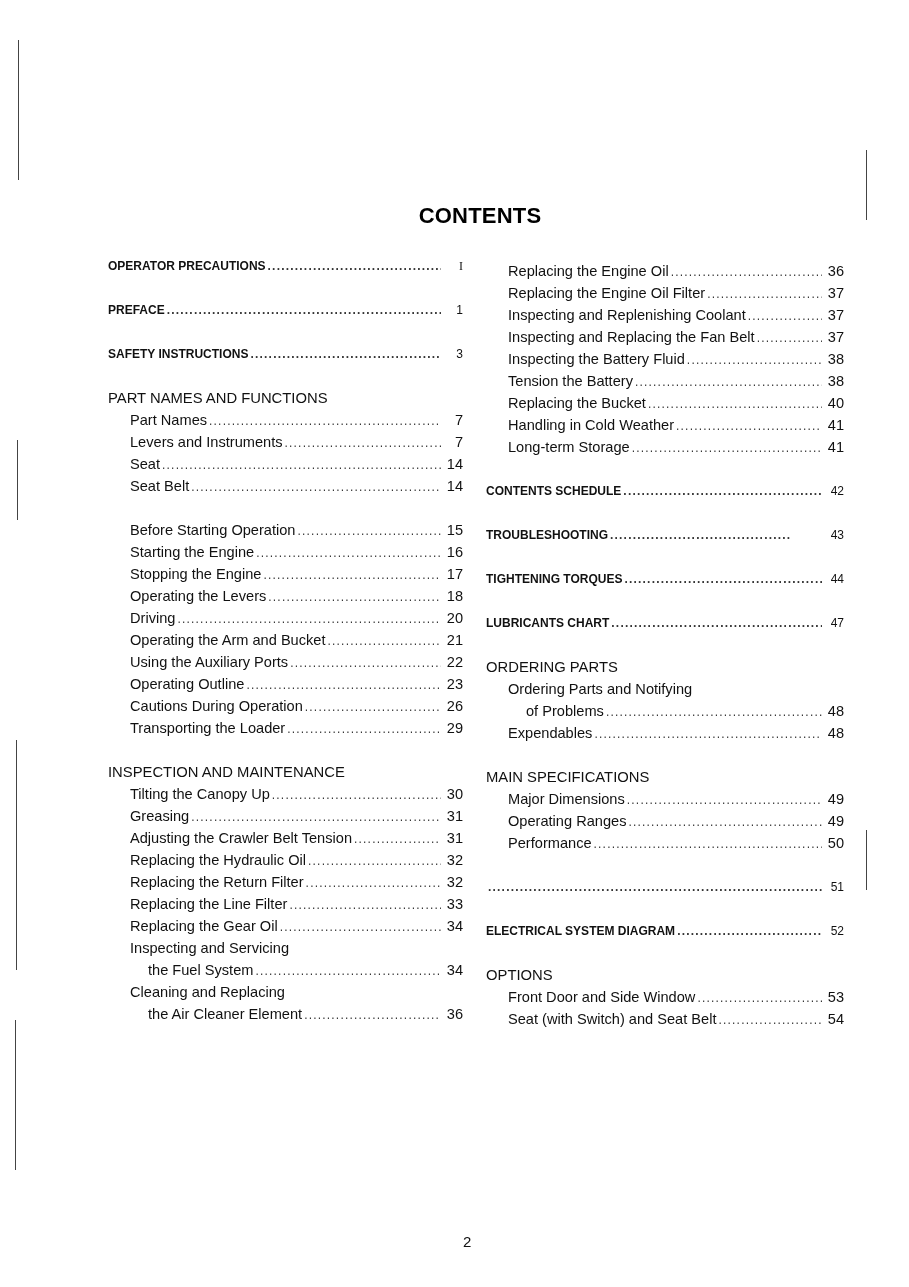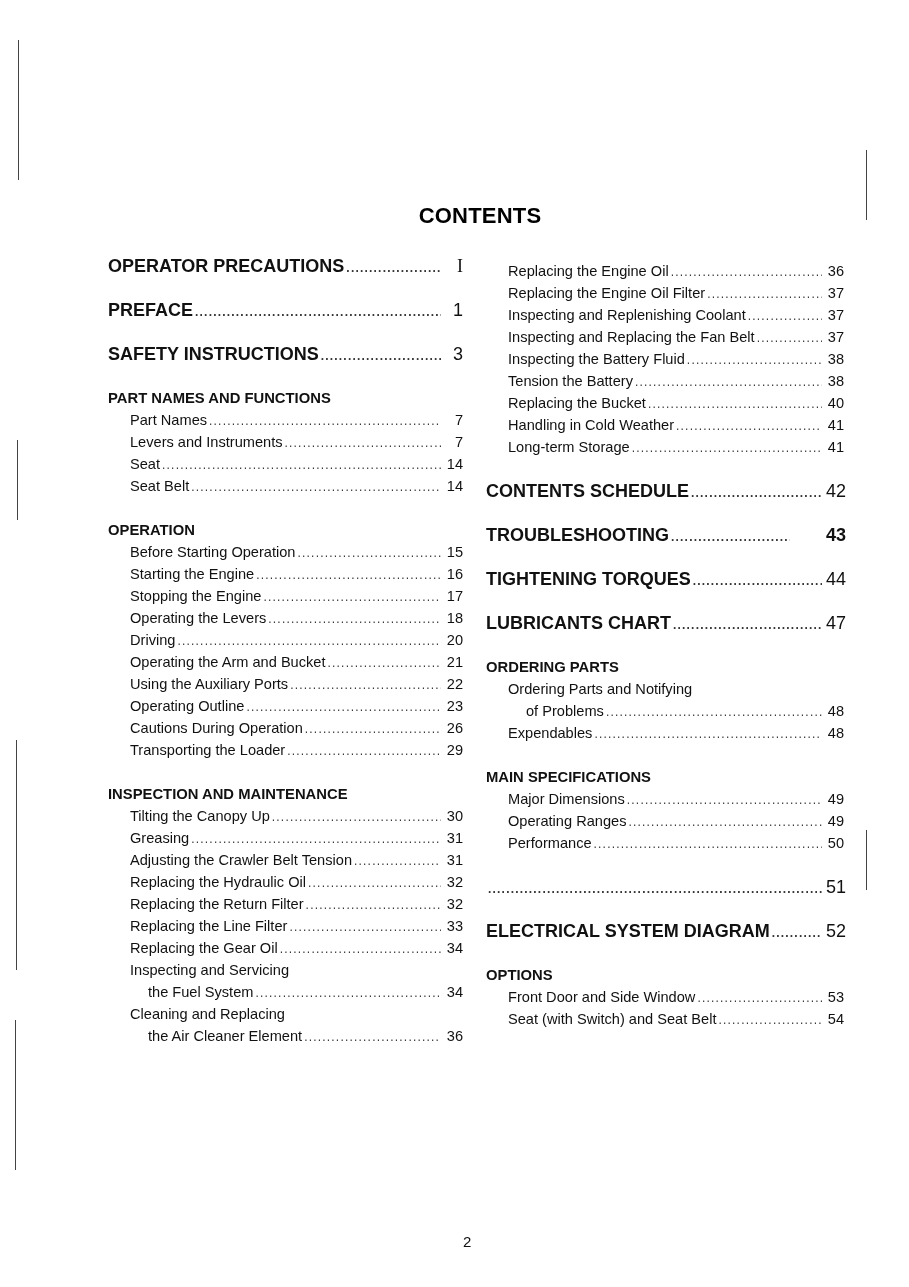--- a/index.html
+++ b/index.html
@@ -19,24 +19,24 @@
     display:flex; align-items:baseline; font-size:14.6px; line-height:22px; height:22px;
     white-space:nowrap;
   }
   .row .lbl { flex:0 0 auto; }
   .row .dots {
     flex:1 1 auto; overflow:hidden; margin:0 4px 0 2px; color:#333; font-size:12px;
     letter-spacing:1.2px;
   }
   .row .dots::after { content:"............................................................................................................................"; }
   .row .pg { flex:0 0 auto; width:18px; text-align:right; }
-  .major { font-weight:bold; font-size:18px; }
+  .major { font-weight:bold; font-size:12px; }
   .sub { padding-left:22px; }
   .sub2 { padding-left:40px; }
-  .heading { font-weight:bold; font-size:14.8px; line-height:22px; height:22px; }
+  .heading { font-weight:normal; font-size:14.8px; line-height:22px; height:22px; }
   .gap-l { height:22px; }
   .page-num { position:absolute; left:463px; top:1233px; font-size:15px; }
 </style>
 </head>
 <body>
 
 <div class="edge-line" style="left:18px;top:40px;height:140px;"></div>
 <div class="edge-line" style="left:17px;top:440px;height:80px;"></div>
 <div class="edge-line" style="left:16px;top:740px;height:230px;"></div>
 <div class="edge-line" style="left:15px;top:1020px;height:150px;"></div>
@@ -79,21 +79,20 @@
     <span class="lbl">Seat</span>
     <span class="dots"></span>
     <span class="pg">14</span>
   </div>
   <div class="row sub">
     <span class="lbl">Seat Belt</span>
     <span class="dots"></span>
     <span class="pg">14</span>
   </div>
   <div class="gap-l"></div>
-  <div class="heading">OPERATION</div>
   <div class="row sub">
       <span class="lbl">Before Starting Operation</span>
       <span class="dots"></span>
       <span class="pg">15</span>
     </div>
   <div class="row sub">
       <span class="lbl">Starting the Engine</span>
       <span class="dots"></span>
       <span class="pg">16</span>
     </div>
@@ -241,21 +240,21 @@
   <div class="gap-l"></div>
   <div class="row major">
       <span class="lbl">CONTENTS SCHEDULE</span>
       <span class="dots"></span>
       <span class="pg" style="font-weight:normal;">42</span>
     </div>
   <div class="gap-l"></div>
   <div class="row major">
       <span class="lbl">TROUBLESHOOTING</span>
       <span class="dots"></span>
-      <span class="pg" style="font-weight:bold;margin-left:32px;">43</span>
+      <span class="pg" style="font-weight:normal;margin-left:32px;">43</span>
     </div>
   <div class="gap-l"></div>
   <div class="row major">
       <span class="lbl">TIGHTENING TORQUES</span>
       <span class="dots"></span>
       <span class="pg" style="font-weight:normal;">44</span>
     </div>
   <div class="gap-l"></div>
   <div class="row major">
       <span class="lbl">LUBRICANTS CHART</span>

